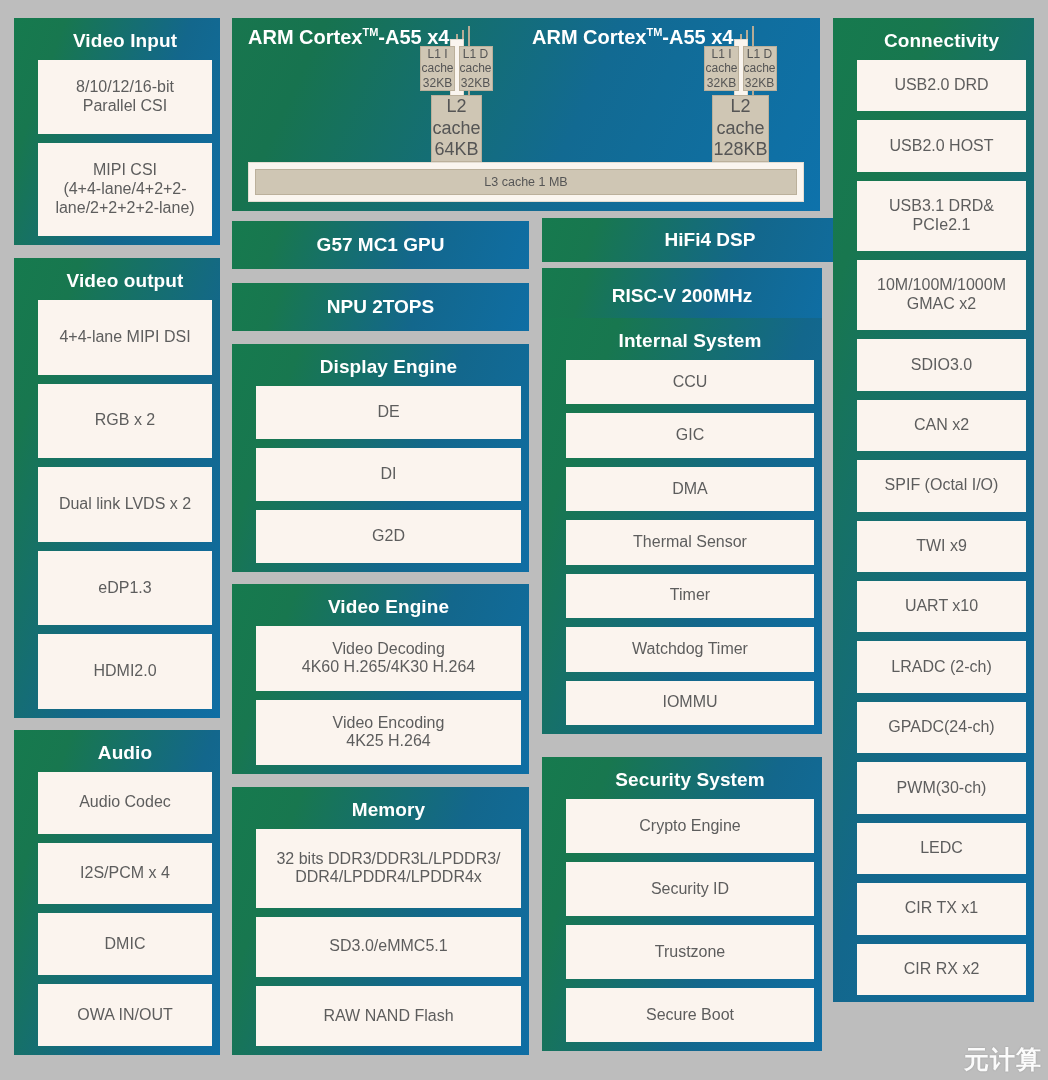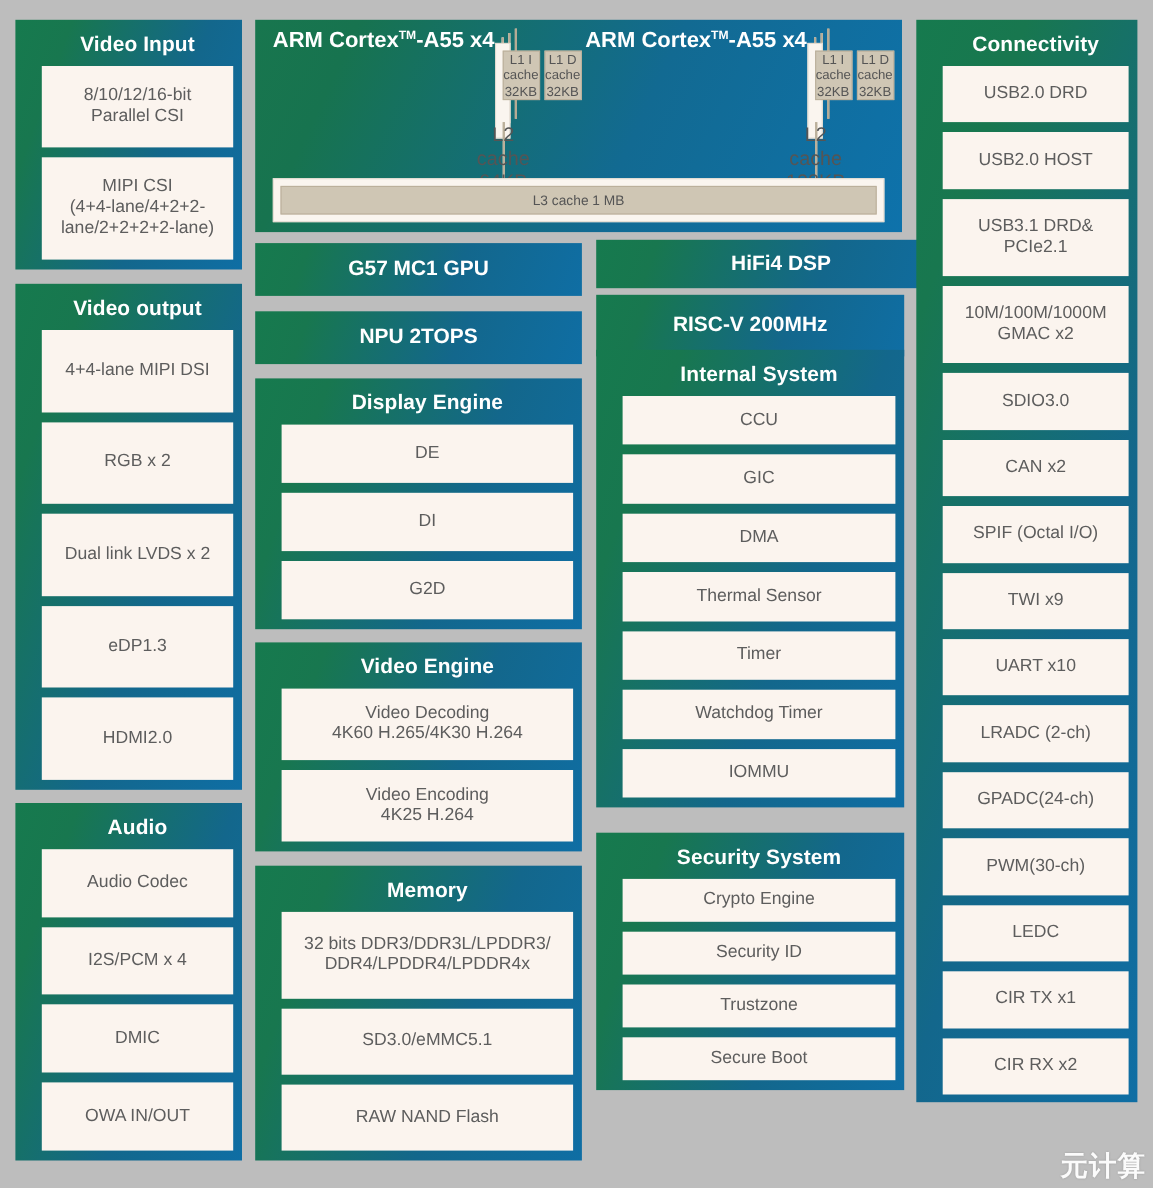--- a/index.html
+++ b/index.html
@@ -108,21 +108,22 @@
   .stack .sheet.s2 { left: 12px; top: 4px; right: 6px; bottom: 14px; background:#efeae0; }
   .stack .sheet.s3 { left: 6px;  top: 8px; right: 12px; bottom: 8px;  background:#f7f2ea; }
   .card {
     position: absolute;
     left: 0; top: 13px; right: 19px; bottom: 0;
     background: #faf5ef;
     border: 1px solid #e2dbd0;
     padding: 6px;
     display: flex;
     flex-direction: column;
-    gap: 20px;
+    gap: 4px;
+    align-items: center;
   }
   .l1row { display: flex; gap: 4px; flex: 1 1 50%; }
   .cache {
     background: #cfc6b4;
     border: 1px solid #bbb09b;
     color: #555;
     font-size: 12px;
     line-height: 1.2;
     display: flex;
     align-items: center;
@@ -334,21 +335,21 @@
         <span class="item-txt">Timer</span>
       </div>
     <div class="item">
         <span class="item-txt">Watchdog Timer</span>
       </div>
     <div class="item">
         <span class="item-txt">IOMMU</span>
       </div>
   </div>
 
-  <div class="panel" id="p-security-system" style="left:542px; top:757px; width:280px; height:234px;">
+  <div class="panel" id="p-security-system" style="left:542px; top:757px; width:280px; height:294px;">
     <div class="panel-title">Security System</div>
     <div class="item">
         <span class="item-txt">Crypto Engine</span>
       </div>
     <div class="item">
         <span class="item-txt">Security ID</span>
       </div>
     <div class="item">
         <span class="item-txt">Trustzone</span>
       </div>

